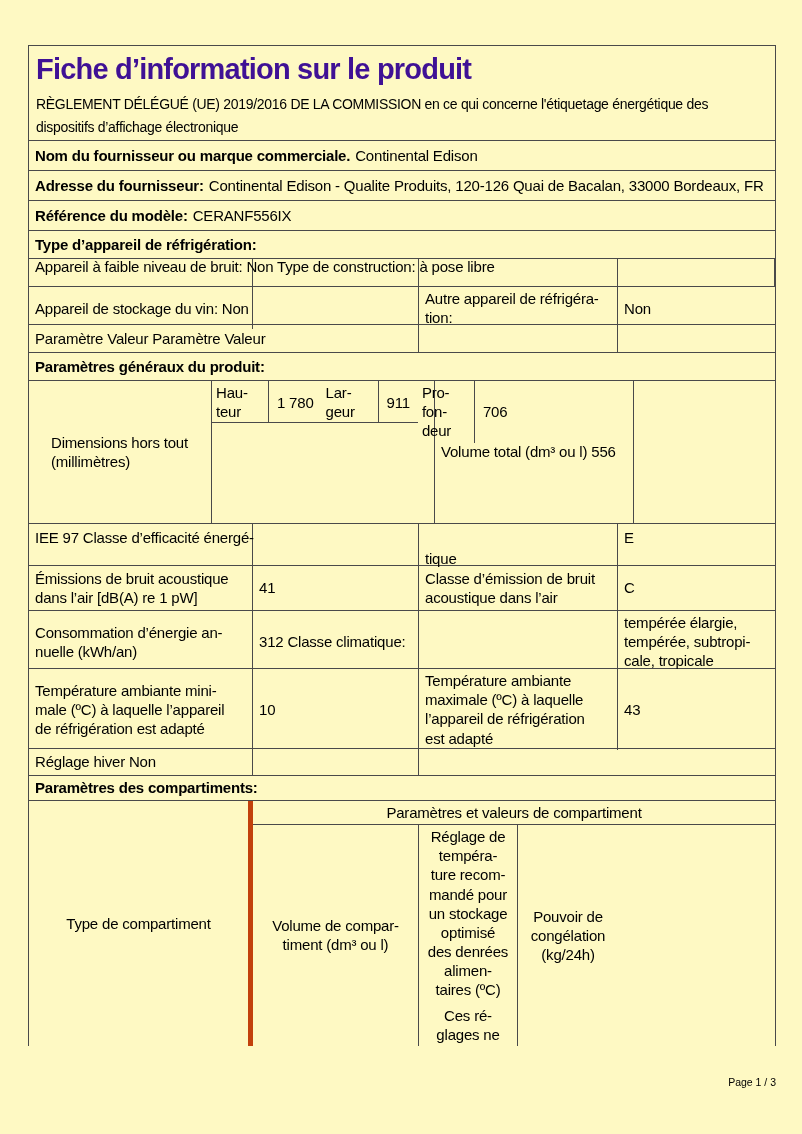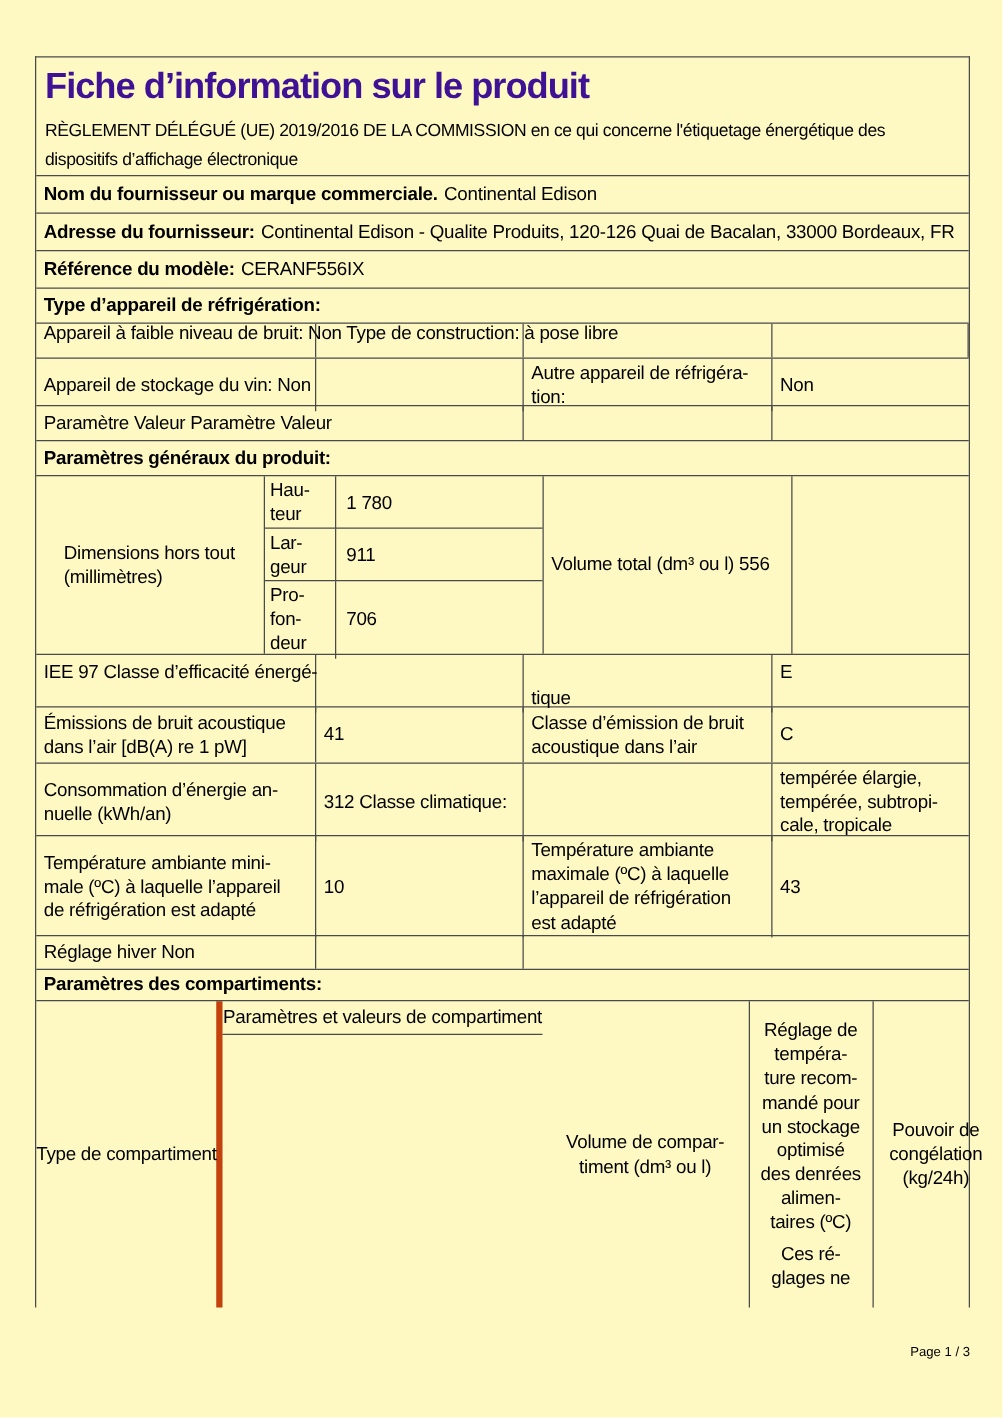--- a/index.html
+++ b/index.html
@@ -33,36 +33,36 @@
   
   .lr{display:flex;align-items:center;padding:0 6px;}
   
   .overlay{position:absolute;left:6px;top:0;bottom:12px;display:flex;align-items:center;
            white-space:pre;z-index:3;}
   
   .dim{display:flex;}
   .dimc1{width:167px;box-sizing:border-box;border-right:1px solid #4a4a4a;
          display:flex;align-items:center;padding:2px 6px;margin-left:16px;}
   .dimmid{width:223px;box-sizing:border-box;border-right:1px solid #4a4a4a;
-          display:flex;flex-direction:column;}
+          display:flex;flex-direction:row;}
   .dsub{display:grid;grid-template-columns:57px 1fr;box-sizing:border-box;
         border-bottom:1px solid #4a4a4a;}
   .dsub:last-child{border-bottom:none;}
   .dsub .dl{box-sizing:border-box;border-right:1px solid #4a4a4a;padding:2px 4px;
             display:flex;align-items:center;}
   .dsub .dv{padding:2px 8px;display:flex;align-items:center;}
   .sr42{height:42px}.sr59{height:59px}
   .dimc3{width:199px;box-sizing:border-box;border-right:1px solid #4a4a4a;
          display:flex;align-items:center;padding:2px 6px;}
   .dimc4{flex:1;}
   
   .comp{display:flex;height:245px;box-sizing:border-box;}
   .compc1{width:224px;box-sizing:border-box;border-right:5px solid #c2410c;
           display:flex;align-items:center;justify-content:center;text-align:center;}
-  .compright{flex:1;display:flex;flex-direction:row;}
+  .compright{flex:1;display:flex;flex-direction:column;}
   .comphdr{height:27px;box-sizing:border-box;border-bottom:1px solid #4a4a4a;
            display:flex;align-items:center;justify-content:center;}
   .compgrid{flex:1;display:grid;grid-template-columns:166px 99px 100px 1fr;}
   .compgrid .cell{flex-direction:column;justify-content:center;text-align:center;overflow:hidden;}
   .p2{margin-top:6px;}
   .footer{position:absolute;top:1052px;right:26px;font-size:10.5px;letter-spacing:0;margin-top:24px;}
 </style>
 </head>
 <body>
 

